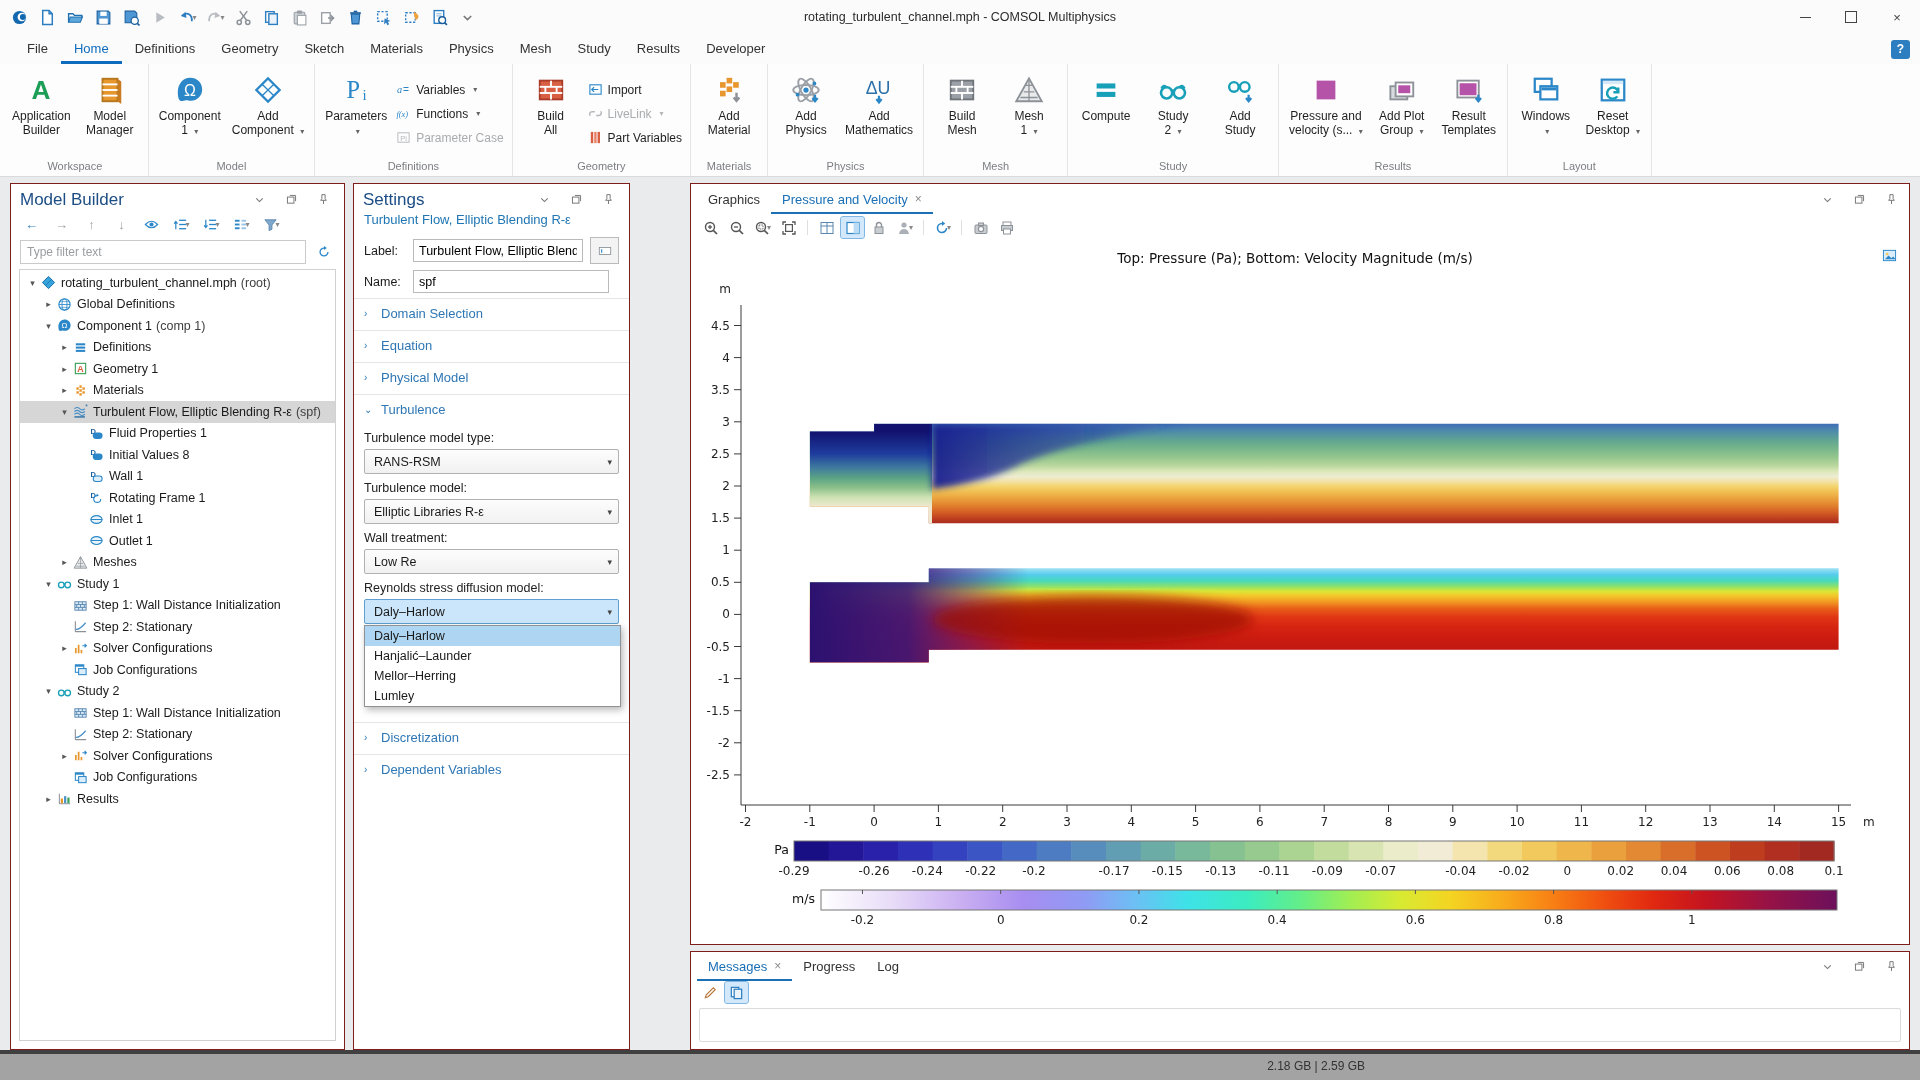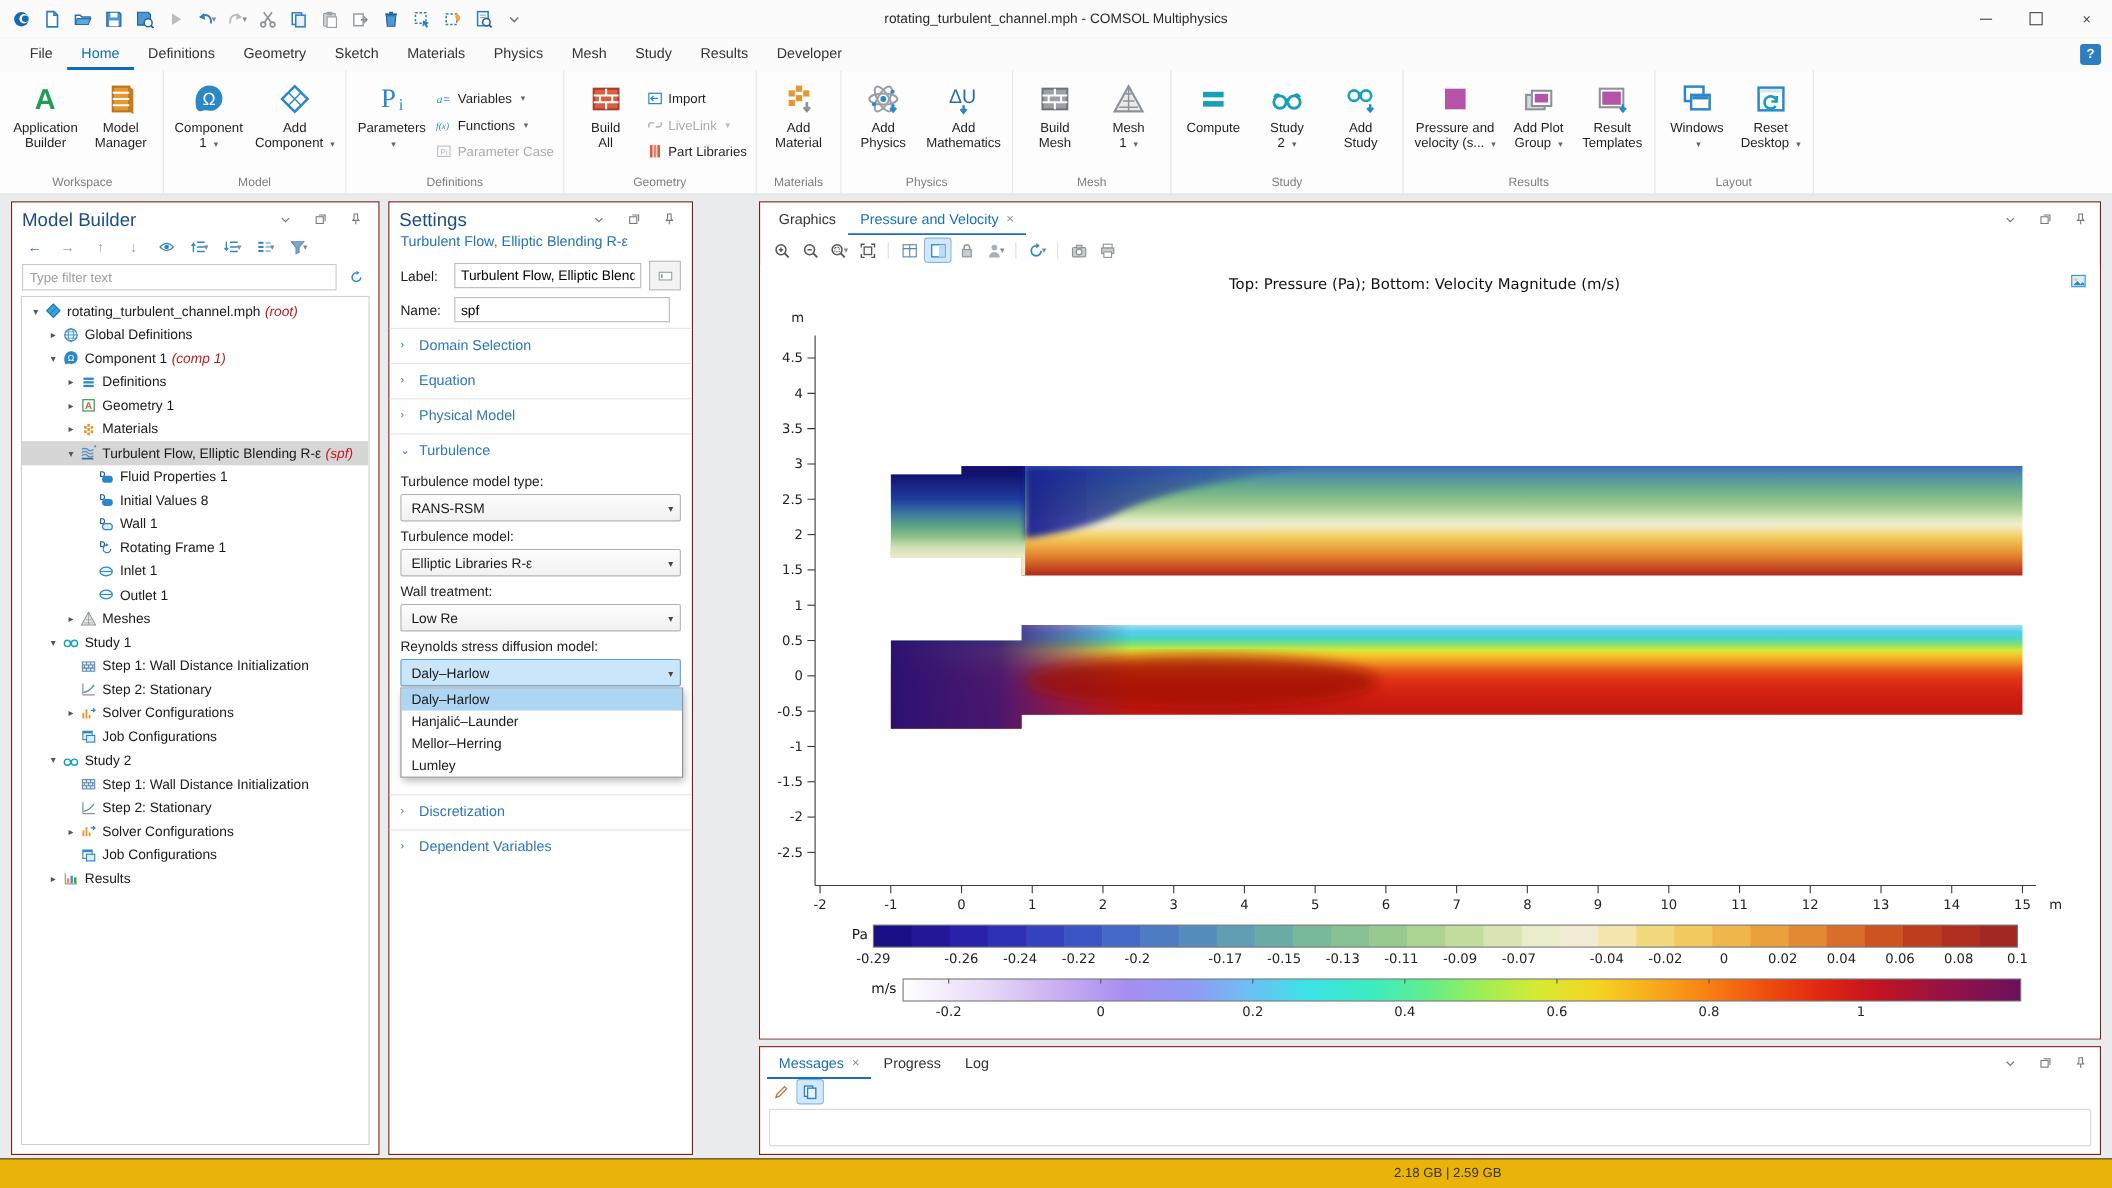--- a/index.html
+++ b/index.html
@@ -51,21 +51,21 @@
   .arrow-b{font-size:13px;color:#2d7dc1;font-weight:bold}
   #mb-filter{display:flex;align-items:center;gap:6px;padding:3px 9px;}
   #mb-filter input{flex:1;height:22px;border:1px solid #c9cacc;padding:0 6px;font-size:12px;font-family:inherit;color:#333;}
   #mb-filter input::placeholder{color:#9b9da0}
   #mb-tree{flex:1;margin:2px 8px 8px;border:1px solid #d0d1d3;overflow:hidden;background:#fff;padding-top:2px;}
   .trow{display:flex;align-items:center;height:21.5px;font-size:12.5px;white-space:nowrap;}
   .trow .twist{width:13px;text-align:center;color:#555;font-size:9px;flex:none;}
   .trow .ticon{width:19px;display:flex;justify-content:center;flex:none;}
   .trow.selected{background:#d6d6d6;}
   .tlabel{margin-left:3px;}
-  .tsuffix{color:#b91c1c;font-style:italic;margin-left:4px;}
+  .tsuffix{color:#404040;margin-left:4px;}
   
   #settings-sub{padding:1px 10px 7px;color:#2076b4;font-size:13px;}
   .fieldrow{display:flex;align-items:center;padding:3px 10px;gap:7px;font-size:12.5px;}
   .fieldrow label{width:42px;flex:none;}
   .tinput{flex:1;height:21px;border:1px solid #b9babc;padding:0 5px;font-size:12.5px;font-family:inherit;min-width:0;}
   .rename-btn{width:27px;height:25px;border:1px solid #b9babc;background:#f3f3f4;display:flex;align-items:center;justify-content:center;flex:none;}
   .section{border-top:1px solid #e5e5e6;padding:7px 10px;display:flex;align-items:center;gap:9px;color:#2e77b4;font-size:13px;margin-top:2px;}
   .section .chev{font-size:10px;color:#2e77b4;width:8px;}
   #turb-body{padding:0 10px 4px;position:relative;}
   .flabel{font-size:12.5px;margin:7px 0 4px;color:#222;}
@@ -86,21 +86,21 @@
   .gico{width:23px;height:21px;display:flex;align-items:center;justify-content:center;border-radius:2px;}
   .gico.active{background:#d3e9fb;outline:1px solid #7fb6e3;}
   .gsep{width:1px;height:15px;background:#dedfe1;margin:0 4px;}
   #gcanvas{position:relative;flex:1;background:#fff;}
   #plot-svg{position:absolute;left:0;top:0;}
   #plot-corner-icon{position:absolute;top:7px;right:12px;}
   
   #msg-toolbar{display:flex;align-items:center;gap:3px;padding:2px 8px;flex:none;}
   #msg-content{flex:1;margin:3px 8px 7px;border:1px solid #dadbdd;background:#fff;border-radius:2px;}
   
-  #statusbar{position:absolute;left:0;right:0;bottom:0;height:26px;background:#eab308;border-top:1px solid #404040;font-size:12px;color:#333;}
+  #statusbar{position:absolute;left:0;right:0;bottom:0;height:26px;background:#a3a3a3;border-top:4px solid #404040;font-size:12px;color:#333;}
   #statusbar span{position:absolute;left:66%;top:5px;}
 </style>
 </head>
 <body>
 
 <div id="app">
 
   <div id="titlebar">
     <div id="qat">
         <span class="qbtn">
@@ -426,21 +426,21 @@
               <span class="dd">▾</span>
             </div>
             <div class="rsitem">
               <span style="display:inline-flex">
                 <svg width="15" height="15" viewBox="0 0 16 16">
                   <rect x="3" y="2" width="2.6" height="12" fill="#d95f43"></rect>
                   <rect x="6.6" y="2" width="2.6" height="12" fill="#e8836a"></rect>
                   <rect x="10.2" y="2" width="2.6" height="12" fill="#d95f43"></rect>
                 </svg>
               </span>
-              <span>Part Libraries</span>
+              <span>Part Variables</span>
             </div>
           </div>
         </div>
         <div class="rgroup-label">Geometry</div>
       </div>
       <div class="rgroup">
         <div class="rgroup-items">
           <div class="rbig">
             <span class="ric">
               <span style="display:inline-flex">

